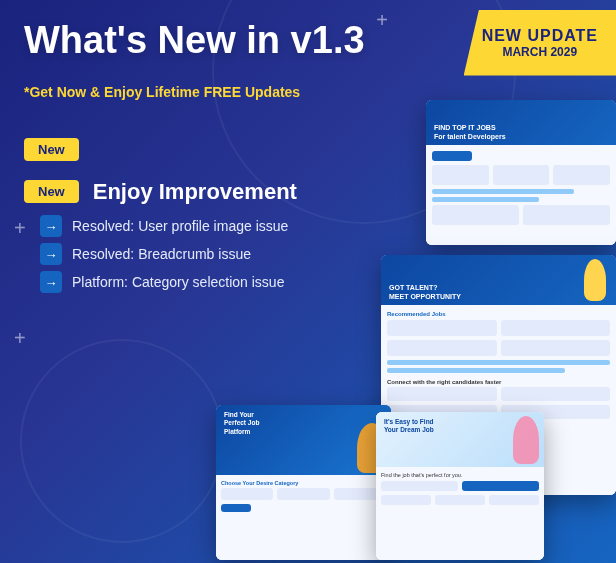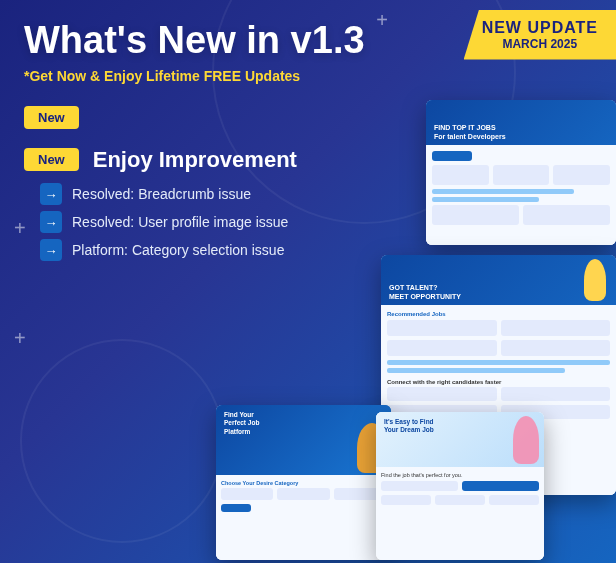--- a/index.html
+++ b/index.html
@@ -55,29 +55,29 @@
       font-size: 20px;
       font-weight: 300;
       line-height: 1;
     }
 
     .main-title {
       color: #ffffff;
       font-size: 38px;
       font-weight: 900;
       line-height: 1.1;
-      margin-bottom: 6px;
+      margin-bottom: 22px;
       text-shadow: 0 2px 8px rgba(0,0,0,0.2);
     }
 
     .subtitle {
       color: #fdd835;
       font-size: 14px;
       font-weight: 600;
-      margin-bottom: 22px;
+      margin-bottom: 38px;
     }
 
     .new-badge {
       display: inline-block;
       background: #fdd835;
       color: #1a237e;
       font-size: 13px;
       font-weight: 800;
       padding: 4px 14px;
       border-radius: 4px;
@@ -134,21 +134,21 @@
 
     
     .update-badge {
       position: absolute;
       top: 10px;
       right: 0;
       background: #fdd835;
       color: #1a237e;
       font-weight: 900;
       text-align: center;
-      padding: 8px 18px;
+      padding: 16px 18px;
       clip-path: polygon(10% 0%, 100% 0%, 100% 100%, 0% 100%);
       line-height: 1.2;
     }
 
     .update-badge .line1 {
       font-size: 16px;
       font-weight: 900;
       letter-spacing: 1px;
     }
 
@@ -317,45 +317,45 @@
 <div class="container">
 
   <span class="plus" style="top:10px;right:228px;">+</span>
   <span class="plus" style="top:10px;right:12px;">+</span>
   <span class="plus" style="top:105px;right:168px;">+</span>
   <span class="plus" style="top:218px;left:14px;">+</span>
   <span class="plus" style="top:328px;left:14px;">+</span>
 
   <div class="update-badge">
     <div class="line1">NEW UPDATE</div>
-    <div class="line2">MARCH 2025</div>
+    <div class="line2">MARCH 2029</div>
   </div>
 
   <div class="left-content">
     <h1 class="main-title">What's New in v1.3</h1>
     <p class="subtitle">*Get Now &amp; Enjoy Lifetime FREE Updates</p>
 
     <div class="section-block">
       <div class="section-header">
         <span class="new-badge">New</span>
       </div>
     </div>
 
     <div class="section-block">
       <div class="section-header">
         <span class="new-badge">New</span>
         <span class="section-title">Enjoy Improvement</span>
       </div>
       <div class="bullet-item">
         <span class="arrow-icon"></span>
-        <span class="bullet-text">Resolved: Breadcrumb issue</span>
+        <span class="bullet-text">Resolved: User profile image issue</span>
       </div>
       <div class="bullet-item">
         <span class="arrow-icon"></span>
-        <span class="bullet-text">Resolved: User profile image issue</span>
+        <span class="bullet-text">Resolved: Breadcrumb issue</span>
       </div>
       <div class="bullet-item">
         <span class="arrow-icon"></span>
         <span class="bullet-text">Platform: Category selection issue</span>
       </div>
     </div>
   </div>
 
   <div class="screenshots-area">
 

